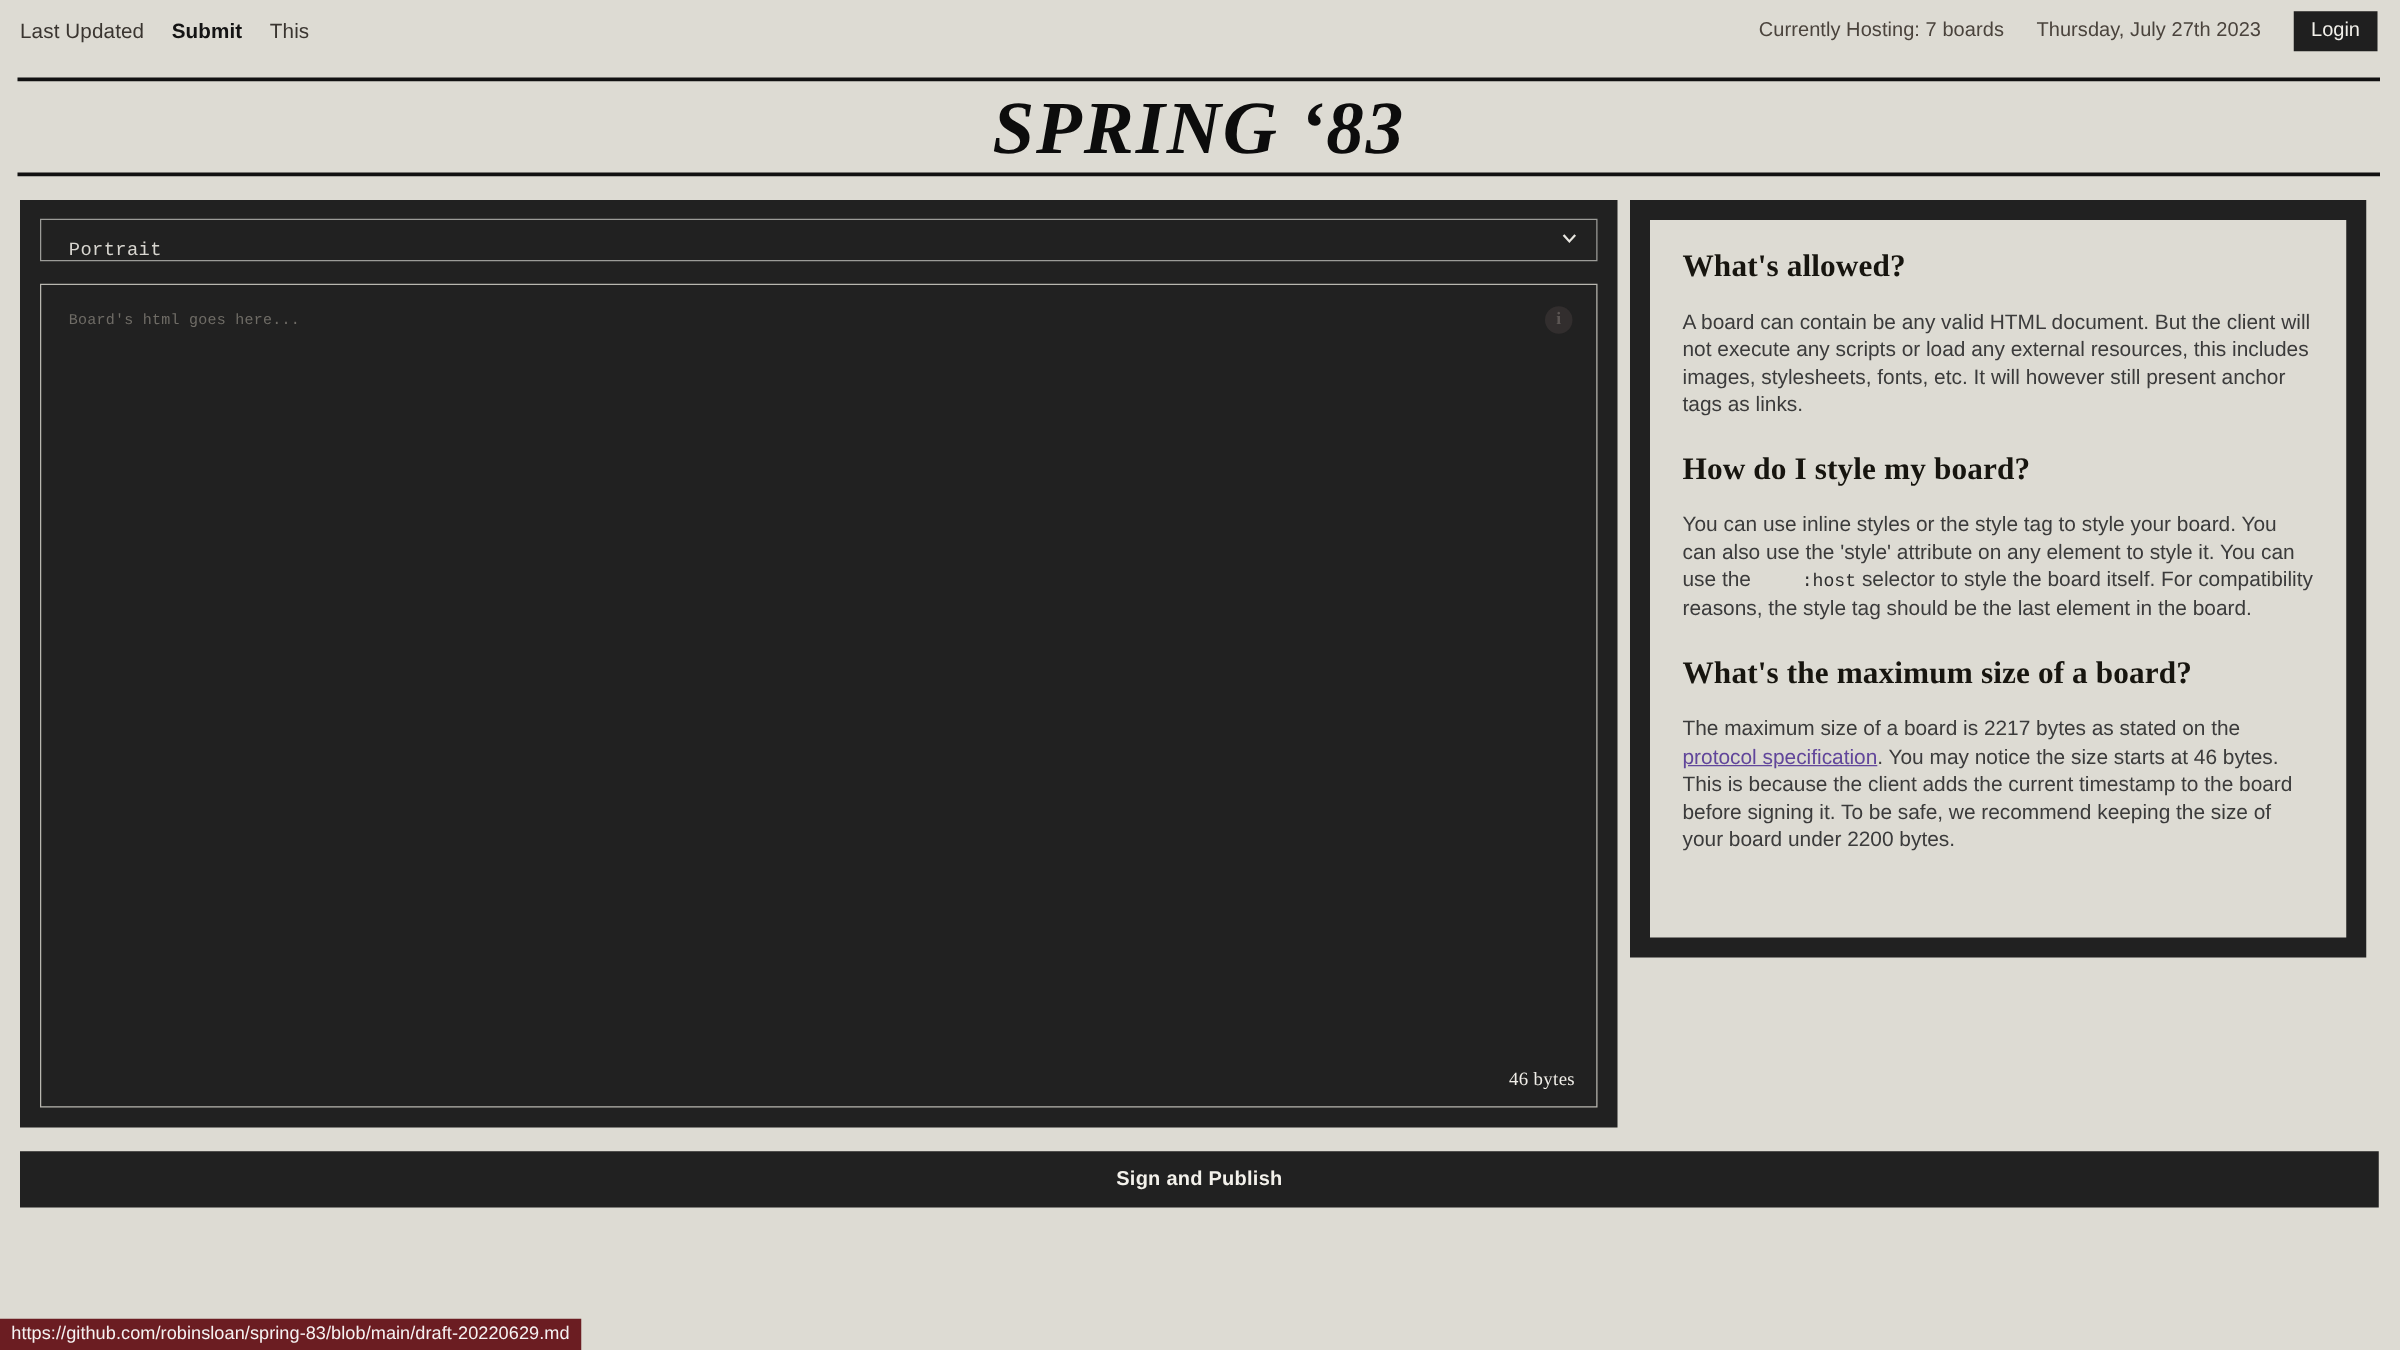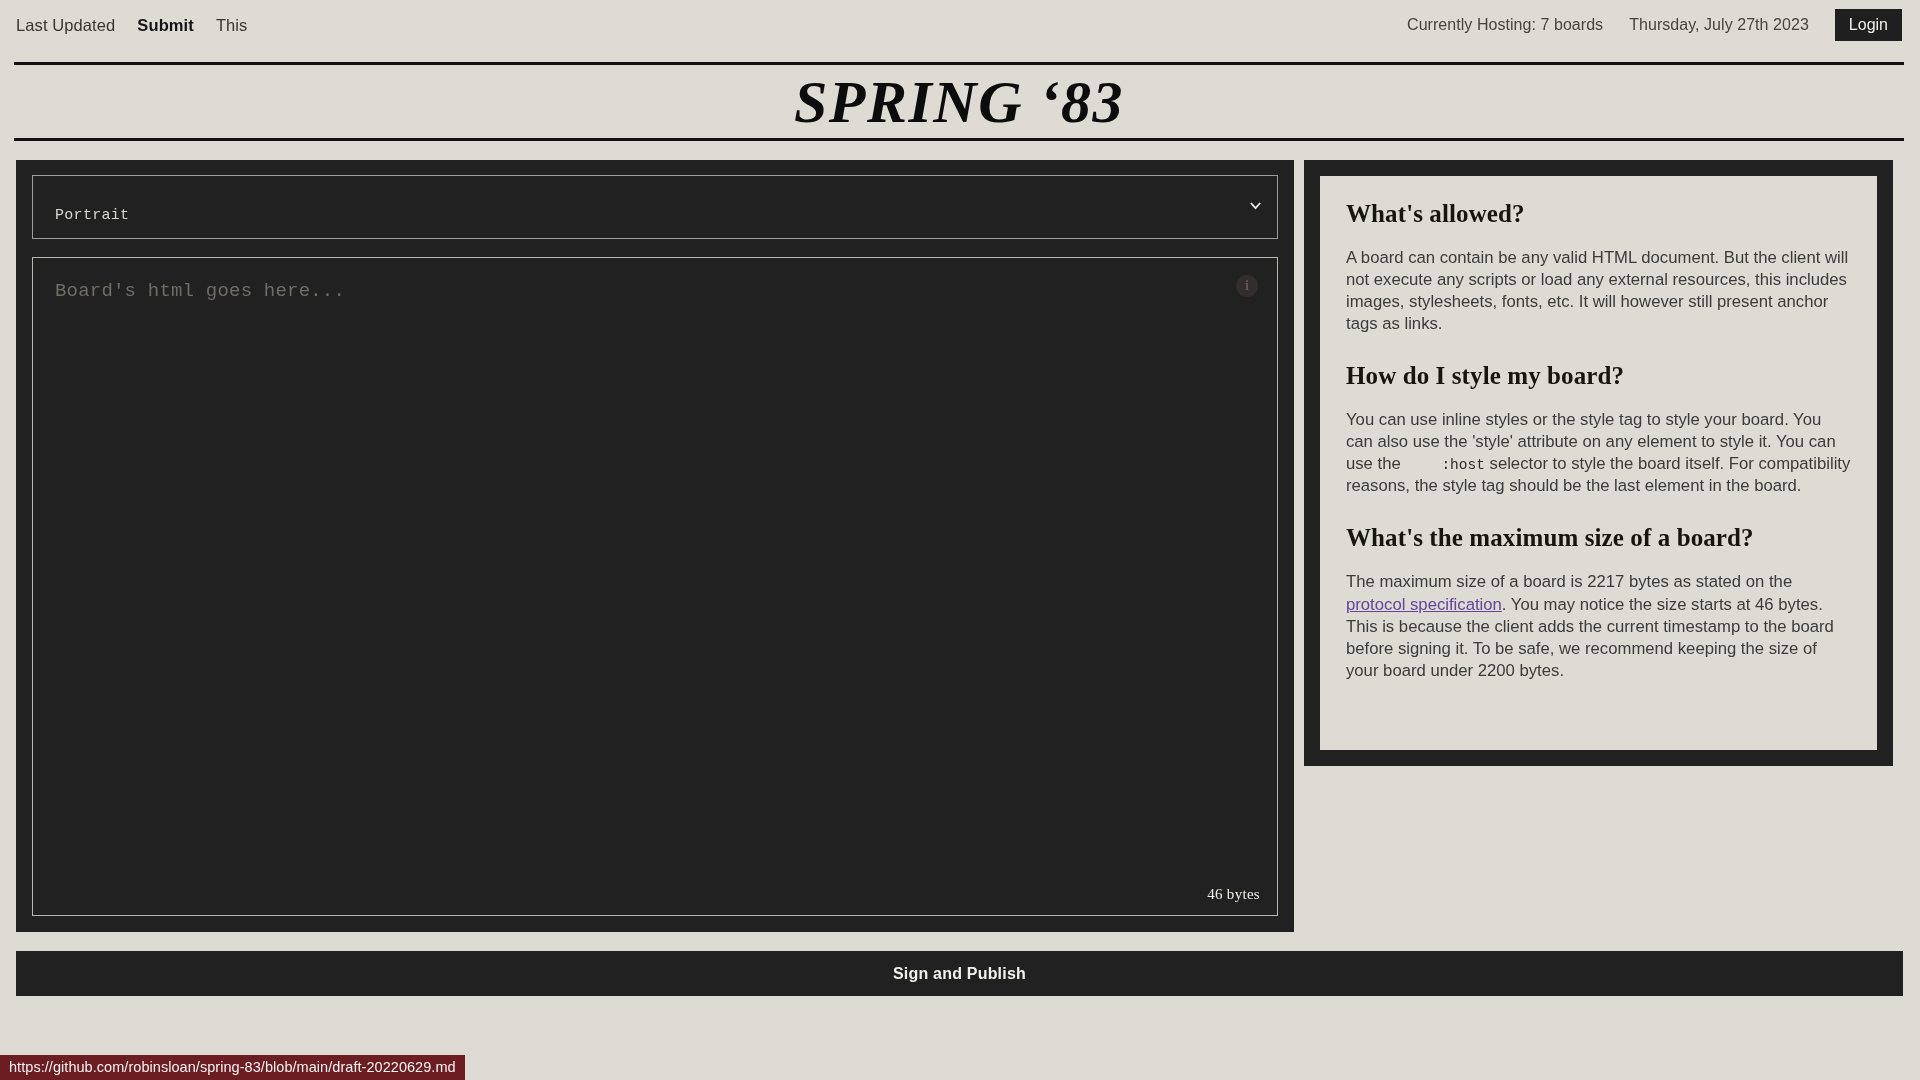--- a/index.html
+++ b/index.html
@@ -97,21 +97,21 @@
   .editor-panel {
     background: #212121;
     width: 1278px;
     padding: 15px 16px 16px 16px;
   }
 
   .board-select {
     position: relative;
     border: 1px solid #9c9c98;
     background: #212121;
-    height: 64px;
+    height: 34px;
     display: flex;
     align-items: center;
     padding: 16px 16px 0 22px;
     cursor: pointer;
   }
   .board-select-value {
     font-family: "Liberation Mono", monospace;
     font-size: 15px;
     color: #d8d6d0;
     letter-spacing: 0.3px;
@@ -132,21 +132,21 @@
     border: 1px solid #b9b7b0;
     background: #212121;
     height: 659px;
     padding: 20px 22px 12px 22px;
     display: flex;
     flex-direction: column;
     cursor: text;
   }
   .editor-placeholder {
     font-family: "Liberation Mono", monospace;
-    font-size: 19px;
+    font-size: 12px;
     color: #6f6c66;
     letter-spacing: 0.2px;
     line-height: 1.4;
   }
   .info-badge {
     position: absolute;
     top: 17px;
     right: 19px;
     width: 22px;
     height: 22px;

